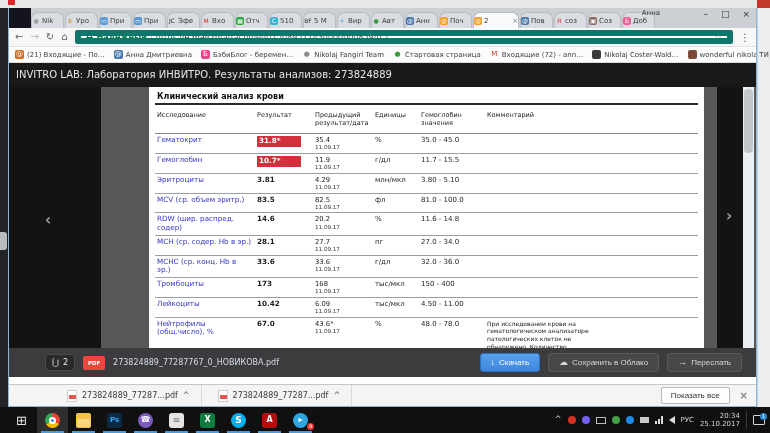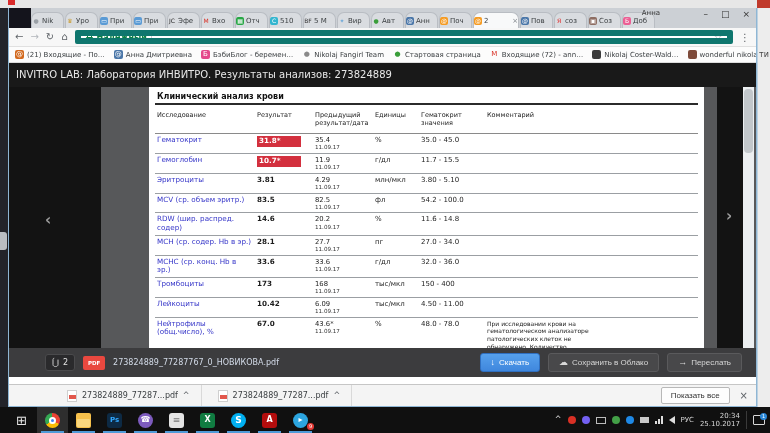--- a/index.html
+++ b/index.html
@@ -311,20 +311,21 @@
     <span class="navg dim">→</span>
     <span class="navg">↻</span>
     <span class="navg">⌂</span>
     <div class="omnibox">
       <svg width="7" height="9" viewBox="0 0 7 9">
           <rect y="4" width="7" height="5" rx="1" fill="#0b8043"></rect>
           <path d="M1.5 4 V2.5 A2 2 0 0 1 5.5 2.5 V4" stroke="#0b8043" fill="none"></path>
         </svg>
       <span class="sec-label">Надежный</span>
       <span class="omni-sep"></span>
+      <span class="url"><span class="scheme">https://</span><span class="host">e.mail.ru</span><span>/attachment/15089517430000000859/0:1</span></span>
       <span class="star">☆</span>
     </div>
     <span class="menu-dots">⋮</span>
   </div>
 
   <div class="bookmarks">
     <div class="dl-items" style="display:contents">
       
         <div class="bm">
           <span class="bm-ic" style="background: rgb(210, 105, 30);">
@@ -393,21 +394,21 @@
       <span class="chev l">‹</span>
     </div>
 
     <div class="document">
       <div class="sec-title">Клинический анализ крови</div>
       <div class="lab-head">
         <span>Исследование</span>
         <span>Результат</span>
         <span>Предыдущий результат/дата</span>
         <span>Единицы</span>
-        <span>Гематокрит значения</span>
+        <span>Гемоглобин значения</span>
         <span>Комментарий</span>
         <span></span>
       </div>
       <div>
 
           <div class="lab-row">
             <span class="c name">Гематокрит</span>
             <span class="c res"><span class="chipv low">31.8*</span></span>
             <span class="c prev">
               <span class="pv">35.4</span>
@@ -446,21 +447,21 @@
           </div>
 
           <div class="lab-row">
             <span class="c name">MCV (ср. объем эритр.)</span>
             <span class="c res"><span class="chipv">83.5</span></span>
             <span class="c prev">
               <span class="pv">82.5</span>
               <span class="pd">11.09.17</span>
             </span>
             <span class="c unit">фл</span>
-            <span class="c ref">54.2 - 100.0</span>
+            <span class="c ref">81.0 - 100.0</span>
             <span class="c comm"></span>
             <span class="c"></span>
           </div>
 
           <div class="lab-row">
             <span class="c name">RDW (шир. распред. содер)</span>
             <span class="c res"><span class="chipv">14.6</span></span>
             <span class="c prev">
               <span class="pv">20.2</span>
               <span class="pd">11.09.17</span>

